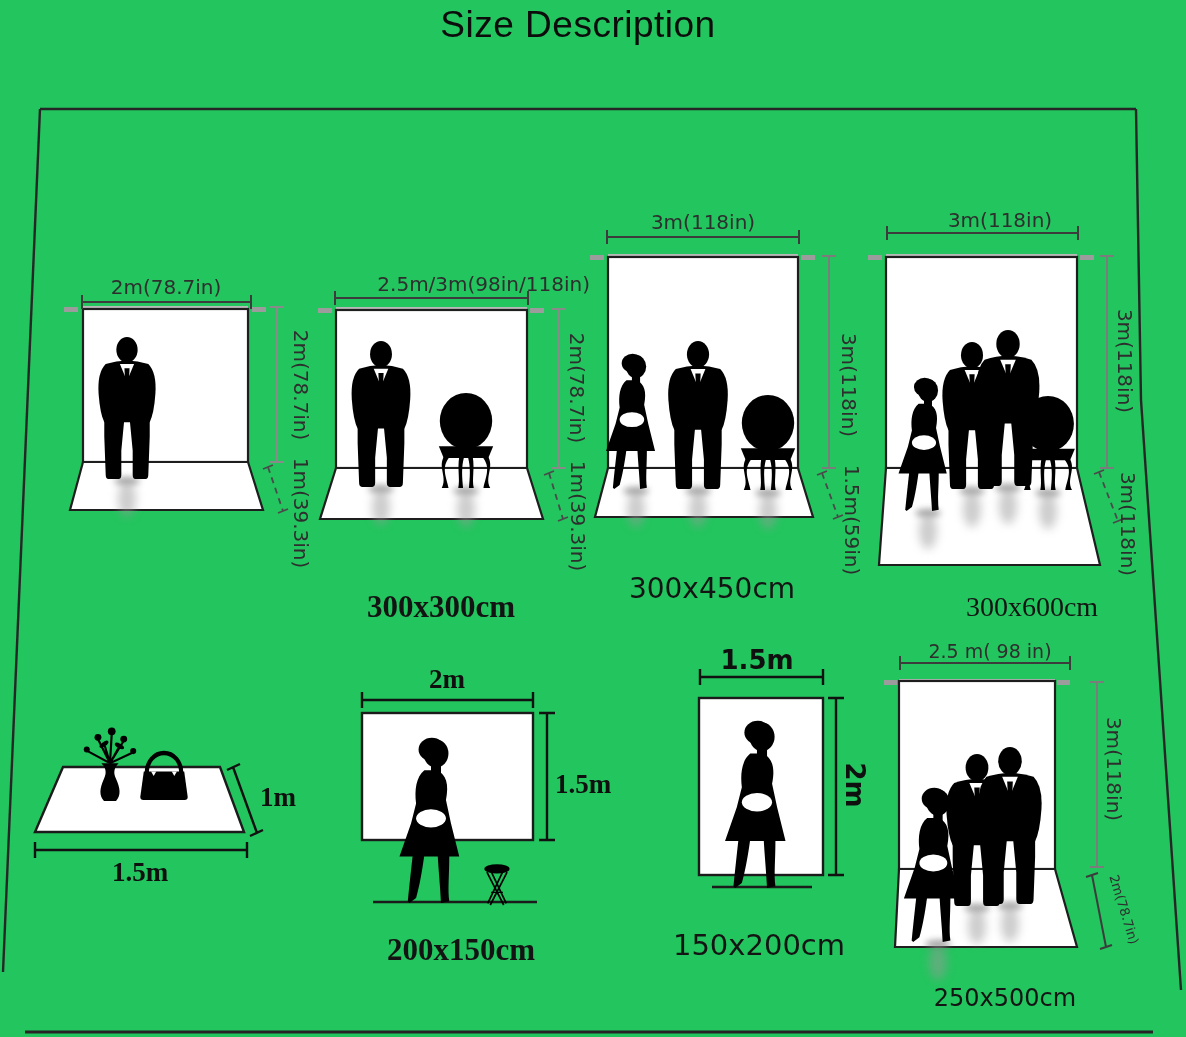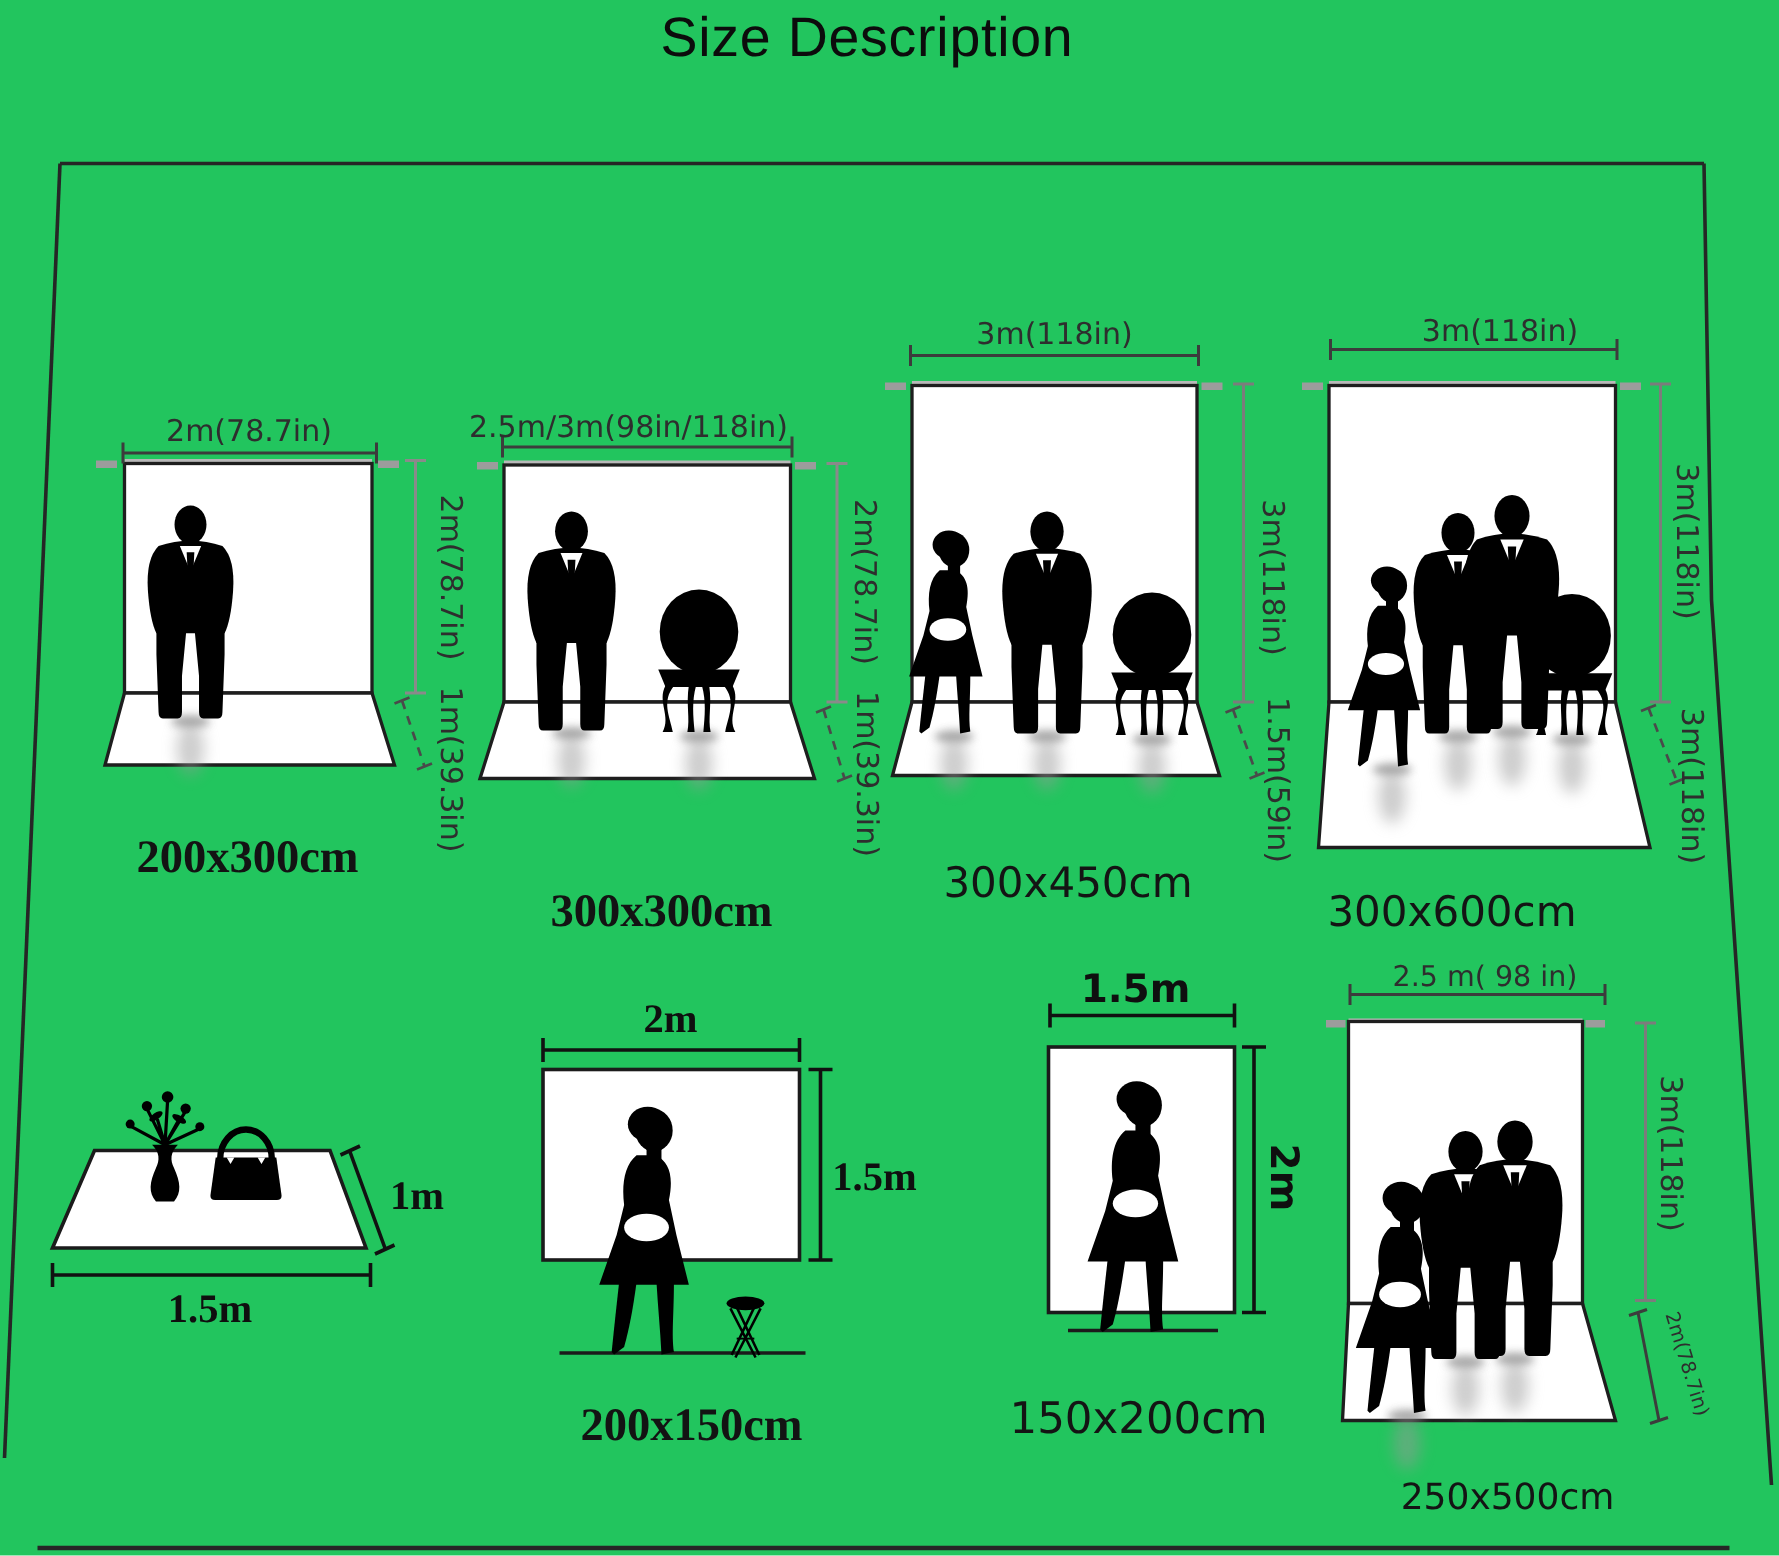--- a/index.html
+++ b/index.html
@@ -251,36 +251,35 @@
     <use href="#man" transform="translate(977,906) scale(1.52)"></use>
     <use href="#man" transform="translate(1010,904) scale(1.57)"></use>
   </g>
 </svg>
 
 <div class="lbl title" style="left:378px;top:4px;width:400px;">Size Description</div>
 
 <div class="lbl dim20" style="left:66px;top:275px;width:200px;">2m(78.7in)</div>
 <div class="lbl dim20 rot90" style="left:191px;top:373px;width:220px;">2m(78.7in)</div>
 <div class="lbl dim20 rot90" style="left:191px;top:501px;width:220px;">1m(39.3in)</div>
-<div class="lbl serif31" style="left:65px;top:553px;width:200px;">200x300cm</div>
-
-<div class="lbl dim20" style="left:269px;top:272px;width:300px;">2.5m/3m(98in/118in)</div>
+
+<div class="lbl dim20" style="left:290px;top:272px;width:300px;text-align:right;">2.5m/3m(98in/118in)</div>
 <div class="lbl dim20 rot90" style="left:467px;top:376px;width:220px;">2m(78.7in)</div>
 <div class="lbl dim20 rot90" style="left:468px;top:504px;width:220px;">1m(39.3in)</div>
 <div class="lbl serif31" style="left:341px;top:589px;width:200px;">300x300cm</div>
 
 <div class="lbl dim20" style="left:603px;top:210px;width:200px;">3m(118in)</div>
 <div class="lbl dim20 rot90" style="left:739px;top:373px;width:220px;">3m(118in)</div>
 <div class="lbl dim20 rot90" style="left:742px;top:508px;width:220px;">1.5m(59in)</div>
 <div class="lbl sans28" style="left:612px;top:572px;width:200px;">300x450cm</div>
 
 <div class="lbl dim20" style="left:900px;top:208px;width:200px;">3m(118in)</div>
 <div class="lbl dim20 rot90" style="left:1015px;top:349px;width:220px;">3m(118in)</div>
 <div class="lbl dim20 rot90" style="left:1018px;top:512px;width:220px;">3m(118in)</div>
-<div class="lbl sans28" style="left:868px;top:591px;width:200px;">300x600cm</div>
+<div class="lbl sans28" style="left:932px;top:591px;width:200px;font-family:Liberation Serif, serif;">300x600cm</div>
 
 <div class="lbl serifB27" style="left:248px;top:782px;width:60px;">1m</div>
 <div class="lbl serifB27" style="left:90px;top:857px;width:100px;">1.5m</div>
 
 <div class="lbl serifB27" style="left:407px;top:664px;width:80px;">2m</div>
 <div class="lbl serifB27" style="left:543px;top:769px;width:80px;">1.5m</div>
 <div class="lbl serif31" style="left:361px;top:932px;width:200px;">200x150cm</div>
 
 <div class="lbl sansB26" style="left:707px;top:645px;width:100px;">1.5m</div>
 <div class="lbl sansB26 rot90" style="left:805px;top:770px;width:100px;">2m</div>

